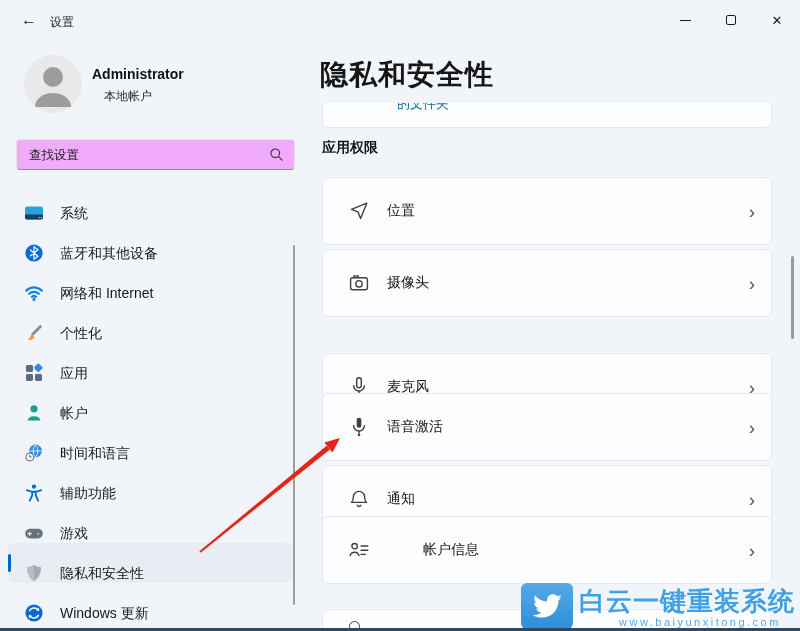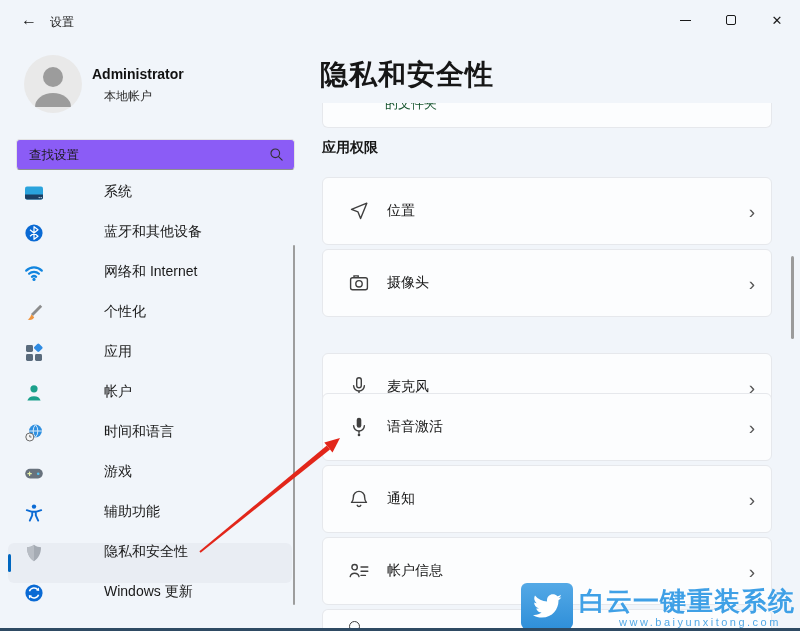--- a/index.html
+++ b/index.html
@@ -17,42 +17,42 @@
   .glyph-min { display:block; width:11px; border-top:1px solid #1a1a1a; }
   .glyph-max { display:block; width:10px; height:10px; border:1px solid #1a1a1a; border-radius:2px; }
   .glyph-close { font-size:13px; line-height:1; }
 
   
   .profile-avatar { position:absolute; left:24px; top:55px; width:58px; height:58px; border-radius:50%;
                     background:#e9e9e9; overflow:hidden; }
   .profile-name { position:absolute; left:92px; top:66px; font-size:14px; font-weight:bold; color:#111; }
   .profile-sub  { position:absolute; left:92px; top:88px; font-size:12px; color:#2a2a2a;margin-left:12px; }
 
-  .searchbox { position:absolute; left:16px; top:139px; width:279px; height:31px; background:#8b5cf6;
+  .searchbox { position:absolute; left:16px; top:139px; width:279px; height:31px; background:#f0abfc;
                border:1px solid #e3e3e3; border-bottom:1px solid #8f8f8f; border-radius:4px; }
   .search-placeholder { position:absolute; left:12px; top:7px; font-size:12.5px; color:#1b1b1b; }
   .search-icon { position:absolute; right:10px; top:7px; width:15px; height:15px; }
 
   .nav { position:absolute; left:8px; top:183px; width:284px; }
-  .nav-item { position:relative; height:40px; display:flex; align-items:flex-start; padding-left:16px;
-              border-radius:6px; cursor:pointer;gap:44px; }
+  .nav-item { position:relative; height:40px; display:flex; align-items:flex-end; padding-left:16px;
+              border-radius:6px; cursor:pointer; }
   .nav-item.selected { background:#e9edf3; }
   .nav-pill { position:absolute; left:0; top:11px; width:3px; height:18px; border-radius:2px; background:#0067c0; }
   .nicon { width:20px; height:20px; flex:0 0 20px; display:flex; align-items:center; justify-content:center; }
   .nicon svg { width:20px; height:20px; }
   .nlabel { margin-left:16px; font-size:14px; color:#191919; white-space:nowrap; }
 
   .sidebar-scrollbar { position:absolute; left:293px; top:245px; width:2px; height:360px; background:#9d9d9d; border-radius:2px; }
 
   
   .page-title { position:absolute; left:320px; top:56px; font-size:28px; font-weight:600; color:#161616; letter-spacing:1px; }
 
   .card { position:absolute; left:322px; width:450px; background:#fcfdfe; border:1px solid #e6e8ec; border-radius:6px; }
   .card-clipped-top { top:103px; height:25px; border-top:none; border-radius:0 0 6px 6px; overflow:hidden; cursor:pointer; }
-  .clipped-text { position:absolute; left:62px; top:-8px; font-size:13px; color:#14532d; }
+  .clipped-text { position:absolute; left:74px; top:-8px; font-size:13px; color:#0369a1; }
 
   .section-header { position:absolute; left:322px; top:139px; font-size:14px; font-weight:bold; color:#161616; }
 
   .perm-row { height:68px; display:flex; align-items:center; padding-left:24px; cursor:pointer; }
   .picon { width:24px; height:24px; flex:0 0 24px; }
   .picon svg { width:24px; height:24px; }
   .plabel { margin-left:16px; font-size:14px; color:#191919; }
   .chevron { position:absolute; right:16px; top:50%; transform:translateY(-50%); font-size:19px; color:#565656; line-height:1; }
 
   .card-partial-bottom { top:609px; height:19px; border-bottom:none; border-radius:6px 6px 0 0; overflow:hidden; cursor:pointer; }
@@ -189,36 +189,36 @@
             <circle cx="5.8" cy="14" r="4" fill="#f5f5f5" stroke="#6a6a6a" stroke-width="1"></circle>
             <path d="M5.8 11.9 v2.1 h1.7" fill="none" stroke="#6a6a6a" stroke-width="1"></path>
           </svg>
       </span>
       <span class="nlabel">时间和语言</span>
     </div>
 
     <div class="nav-item">
       <span class="nicon">
         <svg viewBox="0 0 20 20">
+            <circle cx="10" cy="3.6" r="2.2" fill="#0a6ad4"></circle>
+            <path d="M2.8 7.2 L8.2 8.8 L8.2 12.4 L5.8 17.6 M17.2 7.2 L11.8 8.8 L11.8 12.4 L14.2 17.6 M8.2 8.8 L11.8 8.8" fill="none" stroke="#0a6ad4" stroke-width="1.9" stroke-linecap="round" stroke-linejoin="round"></path>
+          </svg>
+      </span>
+      <span class="nlabel">辅助功能</span>
+    </div>
+
+    <div class="nav-item">
+      <span class="nicon">
+        <svg viewBox="0 0 20 20">
             <rect x="1.2" y="5.8" width="17.6" height="9.6" rx="4.8" fill="#68727d"></rect>
             <path d="M5.6 9 v3.4 M3.9 10.7 h3.4" stroke="#e8f2a9" stroke-width="1.2" stroke-linecap="round"></path>
             <circle cx="14.2" cy="10.7" r="1.3" fill="#59c3f0"></circle>
           </svg>
       </span>
       <span class="nlabel">游戏</span>
-    </div>
-
-    <div class="nav-item">
-      <span class="nicon">
-        <svg viewBox="0 0 20 20">
-            <circle cx="10" cy="3.6" r="2.2" fill="#0a6ad4"></circle>
-            <path d="M2.8 7.2 L8.2 8.8 L8.2 12.4 L5.8 17.6 M17.2 7.2 L11.8 8.8 L11.8 12.4 L14.2 17.6 M8.2 8.8 L11.8 8.8" fill="none" stroke="#0a6ad4" stroke-width="1.9" stroke-linecap="round" stroke-linejoin="round"></path>
-          </svg>
-      </span>
-      <span class="nlabel">辅助功能</span>
     </div>
 
     <div class="nav-item selected">
       <span class="nav-pill"></span>
       <span class="nicon">
         <svg viewBox="0 0 20 20">
             <path d="M10 1.8 C12.4 3.6 14.9 4.2 17 4.2 C17 10.4 14.4 15.4 10 18.2 C5.6 15.4 3 10.4 3 4.2 C5.1 4.2 7.6 3.6 10 1.8 Z" fill="#a5abb3"></path>
             <path d="M10 1.8 C7.6 3.6 5.1 4.2 3 4.2 C3 10.4 5.6 15.4 10 18.2 Z" fill="#b8bdc4"></path>
           </svg>
       </span>
@@ -302,21 +302,21 @@
     <span class="picon">
       <svg viewBox="0 0 24 24">
           <path d="M12 4.4 a5.6 5.6 0 0 1 5.6 5.6 c0 3.3 1 4.6 1.9 5.4 H4.5 c.9 -.8 1.9 -2.1 1.9 -5.4 A5.6 5.6 0 0 1 12 4.4 Z" fill="none" stroke="#3f3f3f" stroke-width="1.4" stroke-linejoin="round"></path>
           <path d="M10.2 18.3 a1.9 1.9 0 0 0 3.6 0" fill="none" stroke="#3f3f3f" stroke-width="1.4" stroke-linecap="round"></path>
         </svg>
     </span>
     <span class="plabel">通知</span>
     <span class="chevron">›</span>
   </div>
 
-  <div class="card perm-row" style="top:537px;">
+  <div class="card perm-row" style="top:516px;gap:36px;">
     <span class="picon">
       <svg viewBox="0 0 24 24">
           <circle cx="7.6" cy="8.2" r="2.7" fill="none" stroke="#3f3f3f" stroke-width="1.4"></circle>
           <path d="M3.2 17.6 a4.5 4.2 0 0 1 8.8 0" fill="none" stroke="#3f3f3f" stroke-width="1.4" stroke-linecap="round"></path>
           <line x1="14" y1="8" x2="20.8" y2="8" stroke="#3f3f3f" stroke-width="1.4" stroke-linecap="round"></line>
           <line x1="14" y1="12.2" x2="20.8" y2="12.2" stroke="#3f3f3f" stroke-width="1.4" stroke-linecap="round"></line>
           <line x1="14" y1="16.4" x2="18.4" y2="16.4" stroke="#3f3f3f" stroke-width="1.4" stroke-linecap="round"></line>
         </svg>
     </span>
     <span class="plabel">帐户信息</span>

